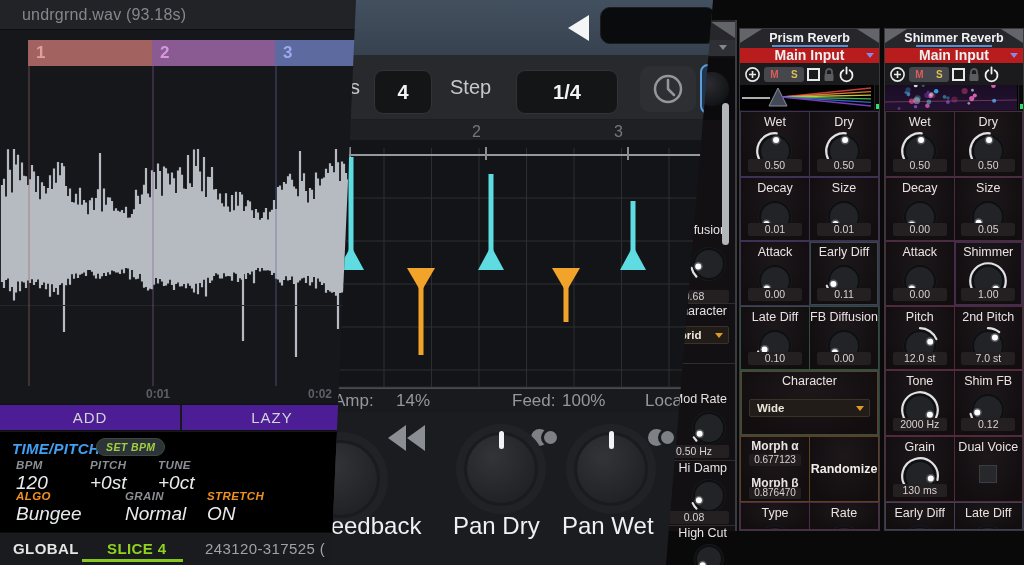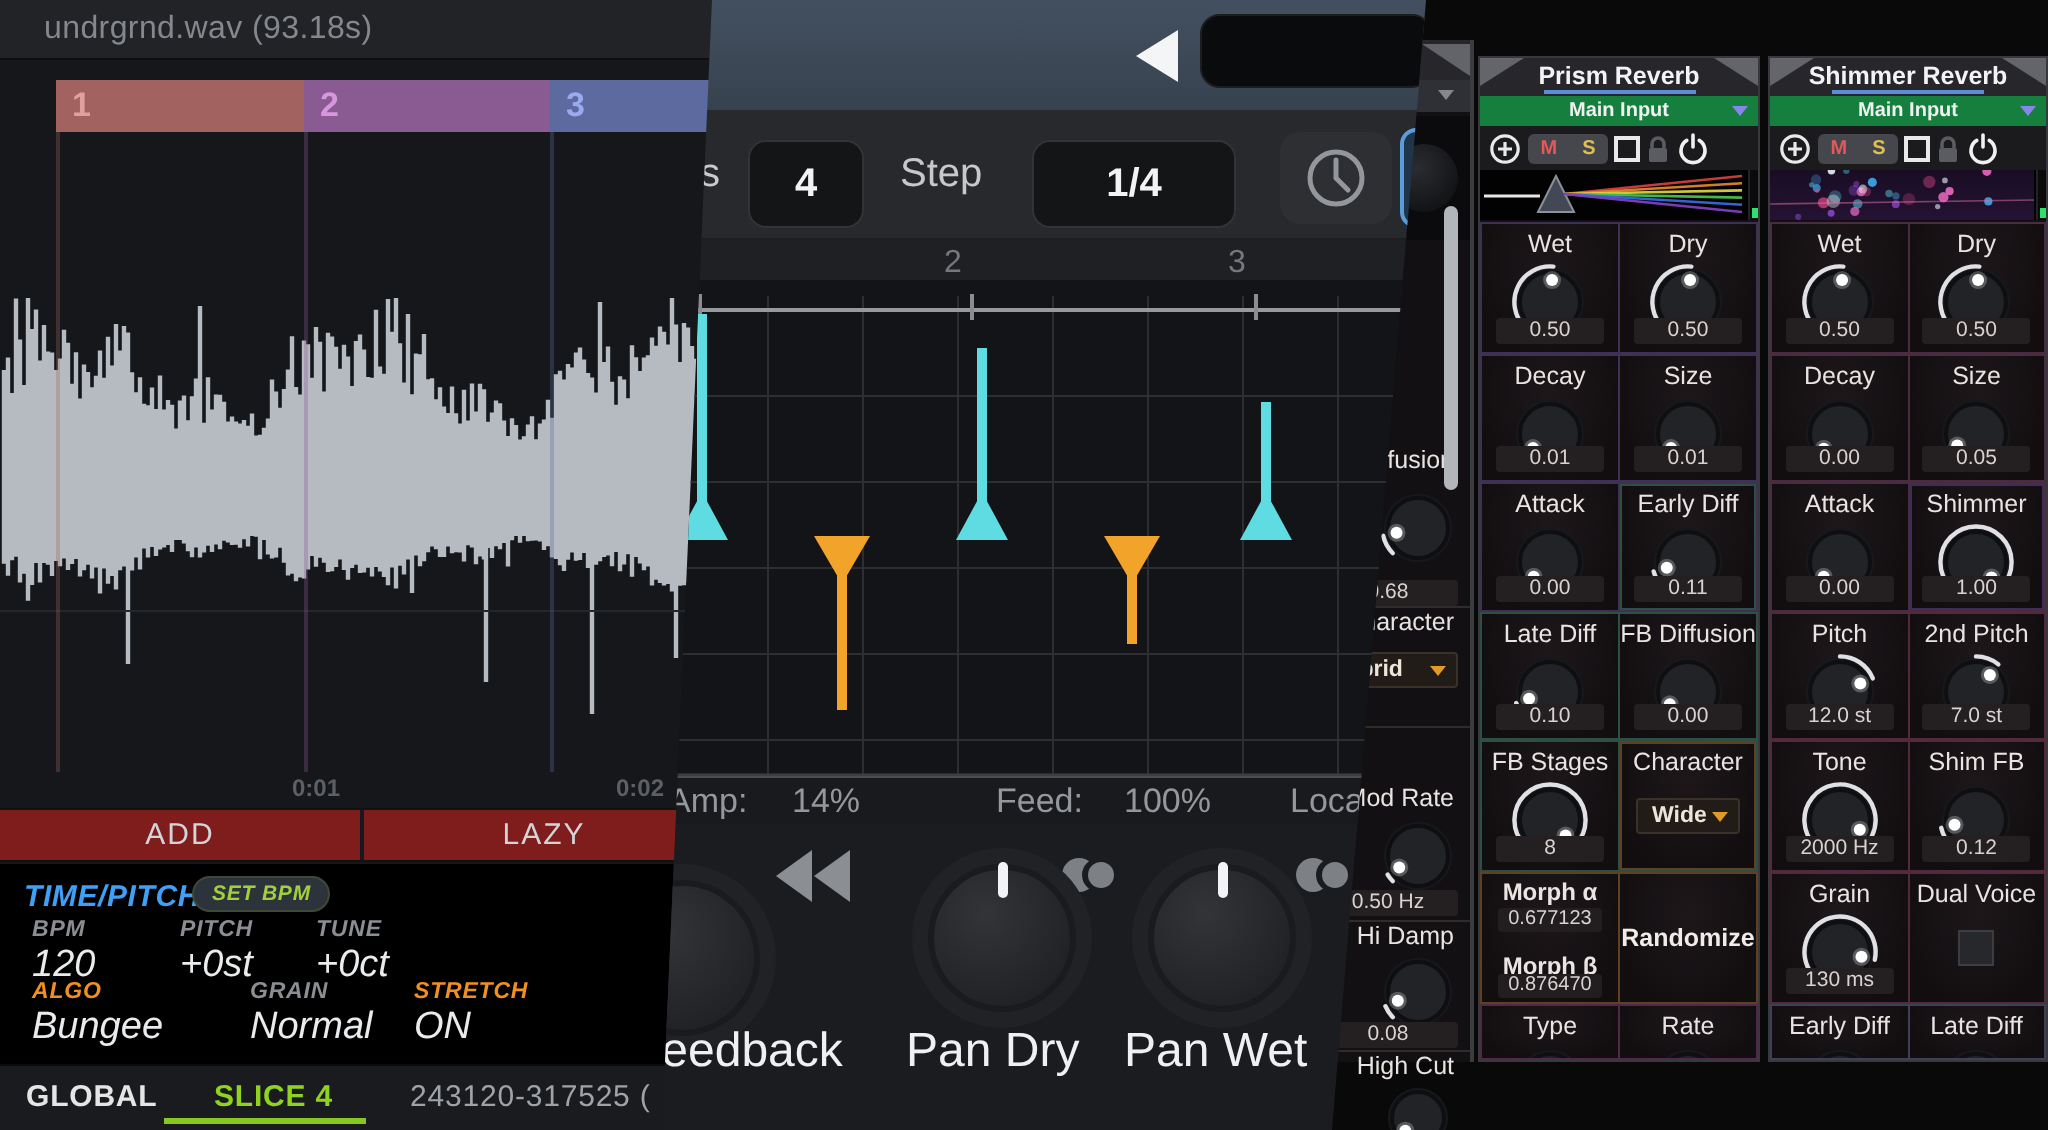--- a/index.html
+++ b/index.html
@@ -10,21 +10,21 @@
 
   
   #left-panel{left:0;top:0;width:362px;height:432px;background:#15171b;z-index:1;}
   #lp-titlebar{left:0;top:0;width:362px;height:30px;background:#212327;border-bottom:1px solid #0d0e10;}
   #lp-title{left:22px;top:6px;font-size:16px;color:#84878c;letter-spacing:.2px;}
   .slice-bar{top:40px;height:26px;display:flex;align-items:center;padding-left:8px;
              font-weight:bold;font-size:17px;}
   .slice-divider{top:66px;width:2px;height:320px;}
   #lp-centerline{left:0;top:305px;width:356px;height:1px;background:#24262a;}
   .tl-label{top:387px;font-size:12px;color:#5c5f64;font-weight:bold;}
-  #add-lazy{left:0;top:404px;width:362px;height:27px;background:#7f1d1d;border-top:1px solid #101113;border-bottom:1px solid #101113;display:flex;}
+  #add-lazy{left:0;top:404px;width:362px;height:27px;background:#4c1d95;border-top:1px solid #101113;border-bottom:1px solid #101113;display:flex;}
   .al-btn{flex:1;display:flex;align-items:center;justify-content:center;color:#d2d4d7;
           font-size:15px;letter-spacing:1px;}
   #al-sep{width:2px;background:#17181b;}
   #tp-panel{left:0;top:432px;width:362px;height:100px;background:#000000;font-style:italic;}
   #tp-head{left:12px;top:8px;font-size:15px;font-weight:bold;color:#3fa0f5;letter-spacing:.3px;}
   #setbpm{left:96px;top:6px;background:#2c333a;border:1px solid #3e4a35;border-radius:9px;
           padding:2px 9px;font-size:10.5px;font-weight:bold;color:#a2cf3e;letter-spacing:.4px;}
   .tp-label{top:27px;font-size:11.5px;font-weight:bold;color:#8b8e93;letter-spacing:.4px;}
   .tp-value{top:40px;font-size:19px;color:#e9ebed;}
   .tp-label2{top:58px;font-size:11.5px;font-weight:bold;letter-spacing:.4px;color:#8b8e93;}
@@ -40,22 +40,22 @@
   #right-collage{left:600px;top:0;width:424px;height:565px;background:#09090a;z-index:2;}
   #rc-scrollbar{left:122px;top:103px;width:7px;height:142px;background:#b2b5ba;border-radius:4px;}
   
   .strip{position:absolute;top:28px;height:503px;background:#131014;border:1px solid #38383d;}
   .s-title{position:absolute;left:0;top:0;right:0;height:19px;background:#26262b;
            text-align:center;font-size:12.5px;font-weight:bold;color:#f2f3f5;line-height:18px;}
   .s-corner{position:absolute;top:0;width:22px;height:14px;background:#63656b;}
   .s-corner.l{left:0;clip-path:polygon(0 0,100% 0,0 100%);}
   .s-corner.r{right:0;clip-path:polygon(0 0,100% 0,100% 100%);}
   .s-underline{position:absolute;top:16px;left:50%;transform:translateX(-50%);width:76px;height:2px;background:#5a8dd6;}
-  .s-input{position:absolute;left:0;top:19px;right:0;height:15px;background:#15803d;
-           text-align:center;font-size:10px;font-weight:bold;color:#eef0f2;line-height:15px;}
+  .s-input{position:absolute;left:0;top:19px;right:0;height:15px;background:#b91c1c;
+           text-align:center;font-size:14px;font-weight:bold;color:#eef0f2;line-height:15px;}
   .s-input .dd{position:absolute;right:5px;top:5px;width:0;height:0;
                border-left:4px solid transparent;border-right:4px solid transparent;border-top:5px solid #8a85ee;}
   .s-ctrl{position:absolute;left:0;top:34px;right:0;height:22px;background:#1b1b1e;
           display:flex;align-items:center;gap:3px;padding-left:4px;}
   .ms-pill{width:40px;height:15px;background:#46474c;border-radius:3px;display:flex;
            align-items:center;justify-content:space-around;font-size:10px;font-weight:bold;}
   .ms-m{color:#e05a5a;} .ms-s{color:#ddbf52;}
   .hdr-check{width:13px;height:13px;border:2px solid #e8e9eb;background:transparent;}
   .s-thumb{position:absolute;left:0;top:56px;right:0;height:25px;background:#000;overflow:hidden;}
   .s-meter{position:absolute;right:0;top:56px;width:5px;height:25px;background:#0a0a0b;border-left:1px solid #222326;}
@@ -386,33 +386,20 @@
                     <circle cx="20" cy="20" r="15" fill="#212327" stroke="#0e0f11" stroke-width="2"></circle>
                     <path d="M7.4 32.6 A17.8 17.8 0 0 1 5.3 30.0" stroke="#ececf0" stroke-width="2.2" fill="none" stroke-linecap="round" opacity="0.95"></path>
                     <circle cx="10.902113682979818" cy="26.182917156373435" r="4.5" fill="#ffffff" opacity="0.25"></circle>
                     <circle cx="10.902113682979818" cy="26.182917156373435" r="3" fill="#ffffff"></circle>
                   </svg>
                 </div>
                 <div class="c-value">0.00</div>
               </div>
             </div>
             <div class="s-row" style="height: 67px; background: rgb(46, 80, 68);">
-              <div class="s-cell">
-                <div class="c-label">FB Stages</div>
-                <div class="c-knob">
-                  <svg width="40" height="40" viewBox="0 0 40 40">
-                    <circle cx="20" cy="20" r="17" fill="#17191c"></circle>
-                    <circle cx="20" cy="20" r="15" fill="#212327" stroke="#0e0f11" stroke-width="2"></circle>
-                    <path d="M7.4 32.6 A17.8 17.8 0 1 1 32.6 32.6" stroke="#ececf0" stroke-width="2.2" fill="none" stroke-linecap="round" opacity="0.95"></path>
-                    <circle cx="27.778174593052032" cy="27.778174593052015" r="4.5" fill="#ffffff" opacity="0.25"></circle>
-                    <circle cx="27.778174593052032" cy="27.778174593052015" r="3" fill="#ffffff"></circle>
-                  </svg>
-                </div>
-                <div class="c-value">8</div>
-              </div>
               <div class="s-cell" style="box-shadow: rgb(95, 65, 34) 0px 0px 0px 1px inset;">
                 <div class="c-label">Character</div>
                 <div class="c-drop">Wide<div class="dd"></div></div>
               </div>
             </div>
             <div class="s-row" style="height: 66px; background: rgb(95, 65, 34);">
               <div class="s-cell">
                 <div class="morph-l" style="top: 2px;">Morph α</div>
                 <div class="morph-v" style="top: 17px;">0.677123</div>
                 <div class="morph-l" style="top: 39px;">Morph β</div>
@@ -764,21 +751,21 @@
           <rect x="418.5" y="286" width="5" height="69" fill="#f2a32a"></rect>
         </g>
         <g>
           <polygon points="552,268 580,268 566,292" fill="#f2a32a"></polygon>
           <rect x="563.5" y="286" width="5" height="36" fill="#f2a32a"></rect>
         </g>
       </svg>
     <div class="abs" id="mp-status"></div>
     <span class="abs st-text" style="left:334px;">Amp:</span>
     <span class="abs st-text" style="left:396px;">14%</span>
-    <span class="abs st-text" style="left:498px;text-align:right;">Feed:</span>
+    <span class="abs st-text" style="left:512px;text-align:right;">Feed:</span>
     <span class="abs st-text" style="left:562px;">100%</span>
     <span class="abs st-text" style="left:645px;">Location</span>
     <div class="abs" id="mp-bottom"></div>
     <svg class="abs" style="left:388px;top:425px;" width="38" height="26" viewBox="0 0 38 26">
       <polygon points="18,0 0,13 18,26" fill="#8b8e92"></polygon>
         <polygon points="37,0 19,13 37,26" fill="#8b8e92"></polygon>
     </svg>
     <div class="abs toggle-ic" style="left:531px;">
       <div class="c1"></div>
         <div class="c2"></div>

